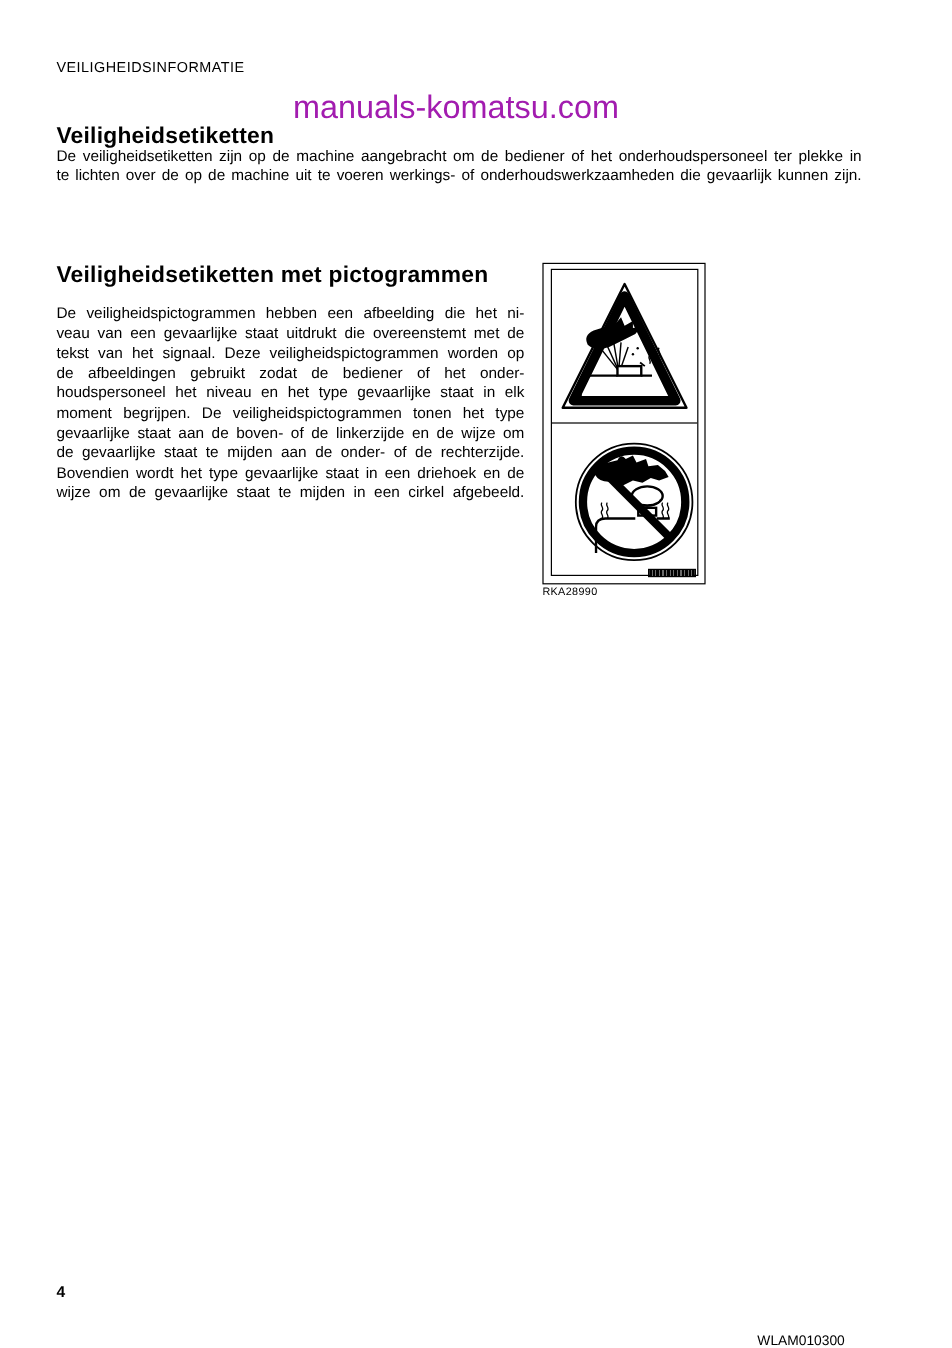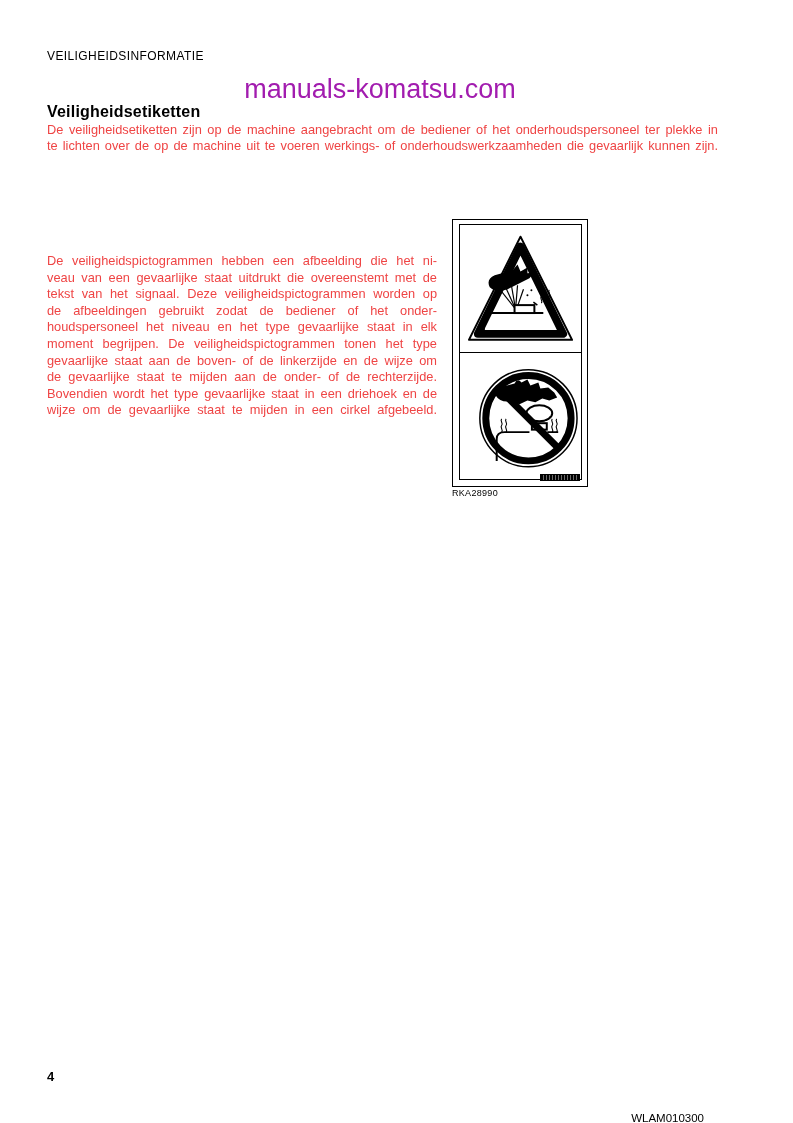--- a/index.html
+++ b/index.html
@@ -21,35 +21,35 @@
   .watermark {
     position: absolute;
     left: 0; right: 20px; top: 74px;
     text-align: center;
     font-size: 27px;
     color: #a21caf;
   }
   .h-section {
     position: absolute;
     left: 47px;
-    font-size: 16px;
+    font-size: 19px;
     font-weight: 700;
     letter-spacing: 0.2px;
   }
   .h1 { top: 103px; }
   .h2 { top: 219px; }
   .para {
     position: absolute;
     left: 47px;
     font-size: 12.8px;
     line-height: 16px;
     white-space: pre-line;
     text-align: justify;
     text-align-last: justify;
-    color: #ef4444;
+    color: #000000;
   }
   .para1 { top: 122px; width: 671px; }
   .para2 { top: 160px; width: 671px; }
   .para3 { top: 253px; width: 390px; line-height: 16.6px; }
 
   .figure {
     position: absolute;
     left: 452px; top: 219px;
     width: 136px; height: 268px;
     border: 1.5px solid #000;
@@ -102,20 +102,21 @@
   <div class="doc-header">VEILIGHEIDSINFORMATIE</div>
 
   <div class="watermark">manuals-komatsu.com</div>
 
   <div class="h-section h1">Veiligheidsetiketten</div>
 
   <div class="para para1">De veiligheidsetiketten zijn op de machine aangebracht om de bediener of het onderhoudspersoneel ter plekke in
 te lichten over de op de machine uit te voeren werkings- of onderhoudswerkzaamheden die gevaarlijk kunnen zijn.</div>
 
 
+  <div class="h-section h2">Veiligheidsetiketten met pictogrammen</div>
 
   <div class="para para3">De veiligheidspictogrammen hebben een afbeelding die het ni-
 veau van een gevaarlijke staat uitdrukt die overeenstemt met de
 tekst van het signaal. Deze veiligheidspictogrammen worden op
 de afbeeldingen gebruikt zodat de bediener of het onder-
 houdspersoneel het niveau en het type gevaarlijke staat in elk
 moment begrijpen. De veiligheidspictogrammen tonen het type
 gevaarlijke staat aan de boven- of de linkerzijde en de wijze om
 de gevaarlijke staat te mijden aan de onder- of de rechterzijde.
 Bovendien wordt het type gevaarlijke staat in een driehoek en de

